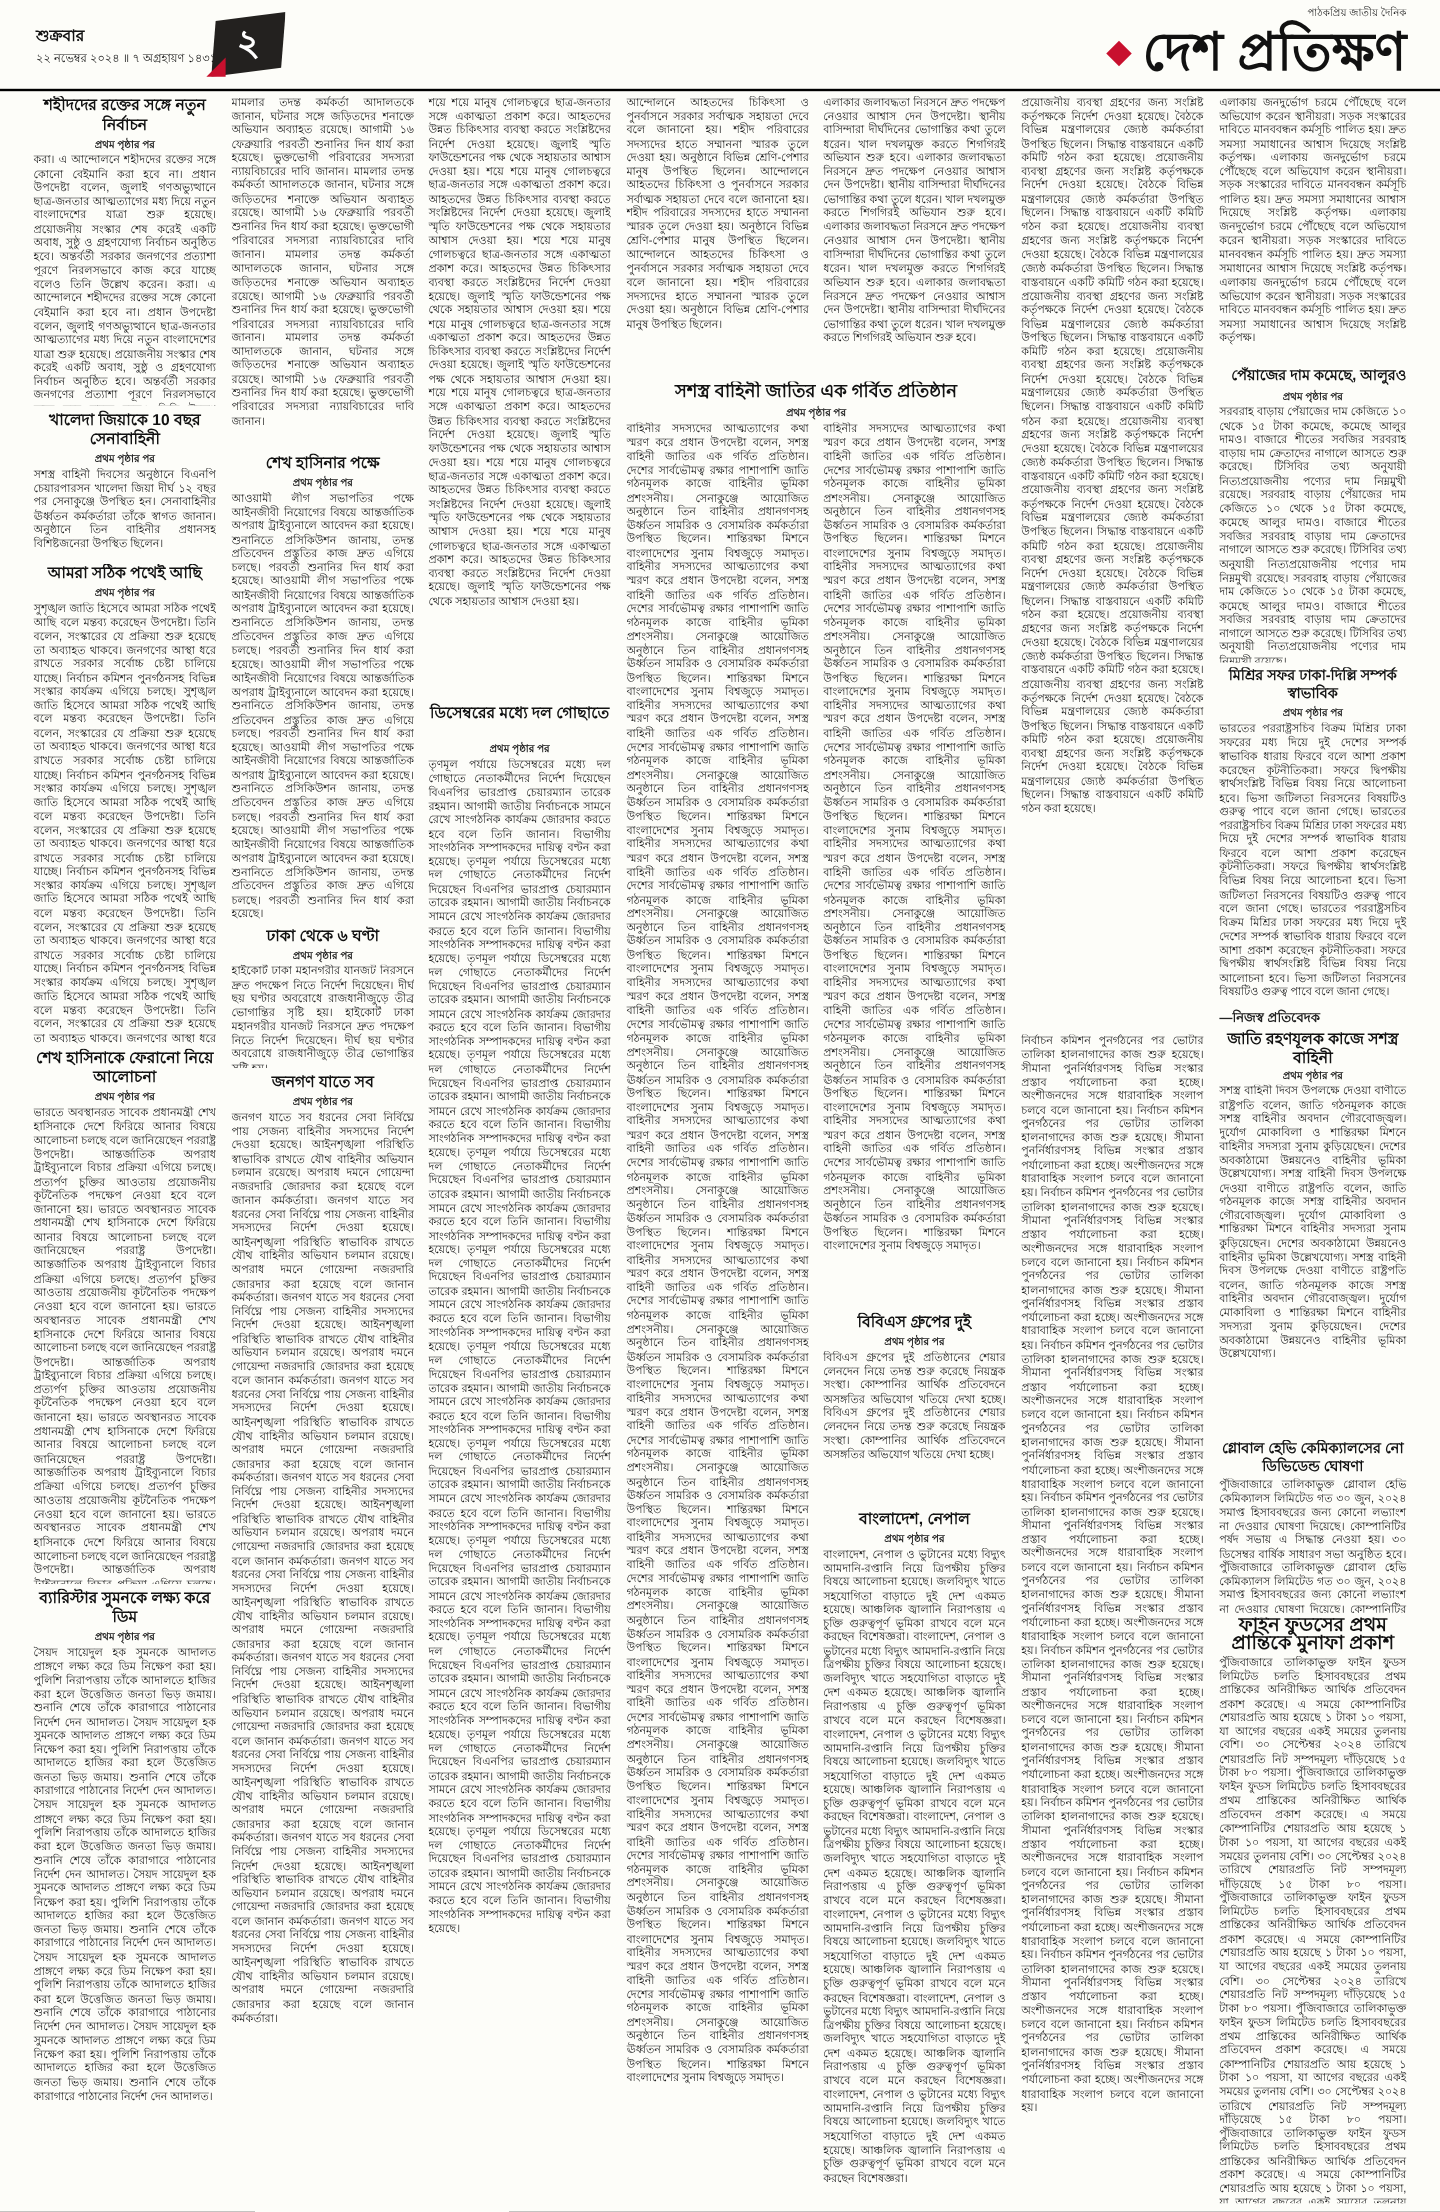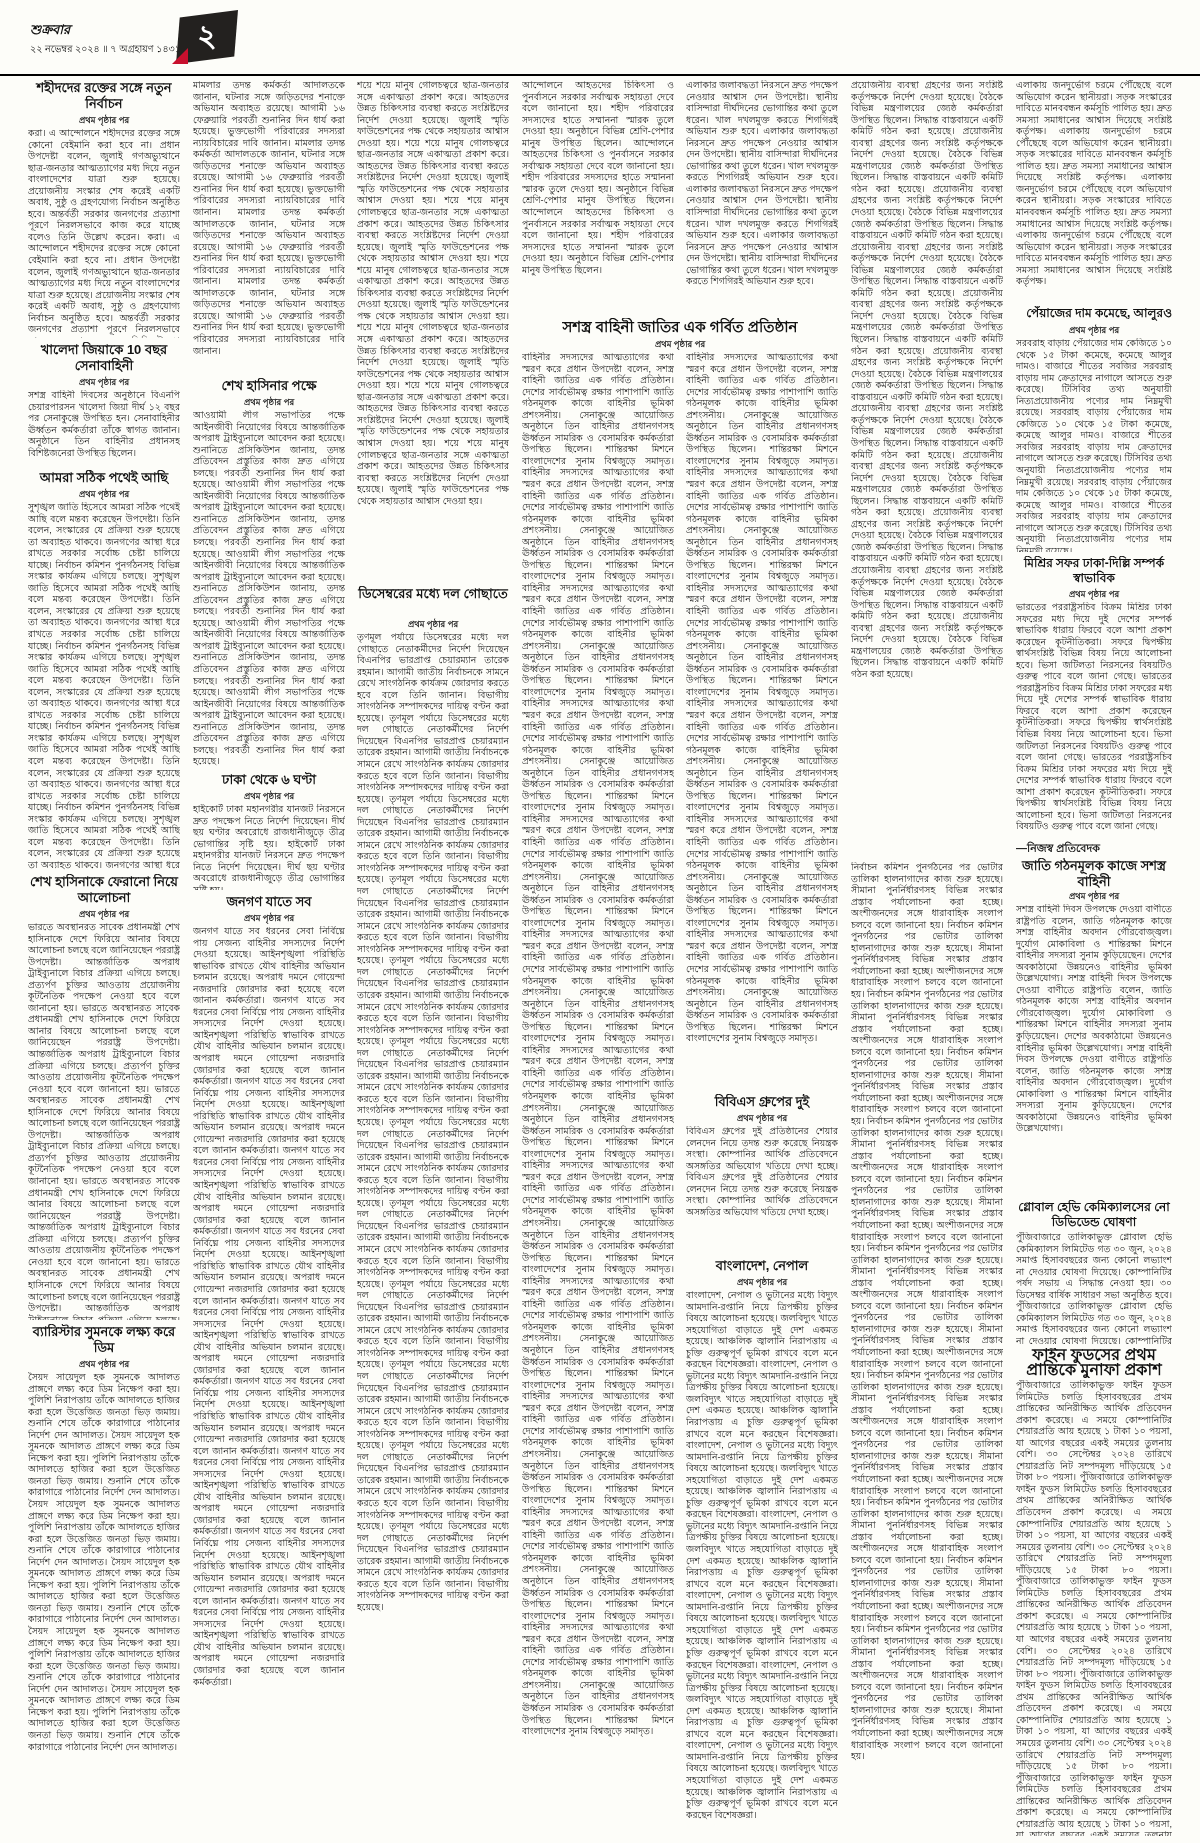--- a/index.html
+++ b/index.html
@@ -1,21 +1,21 @@
 <!DOCTYPE html>
 <html lang="bn"><head>
 <meta charset="utf-8">
 <style>
   *{margin:0;padding:0;box-sizing:border-box;}
   html,body{background:#9a9a9a;}
   .page{position:relative;width:1200px;height:1843px;margin:0 auto;background:#fdfdf9;
         font-family:"Liberation Sans","DejaVu Sans",sans-serif;color:#111;overflow:hidden;}
   
   .page-header{position:absolute;left:0;top:0;width:1200px;height:76px;border-bottom:2px solid #000;background:#fdfdf9;}
-  .weekday{position:absolute;left:30px;top:20px;font-weight:bold;font-size:13px;font-style:italic;}
+  .weekday{position:absolute;left:30px;top:20px;font-weight:bold;font-size:13px;}
   .date-line{position:absolute;left:30px;top:42px;font-size:9.5px;white-space:nowrap;}
   .page-number-badge{position:absolute;left:176px;top:10px;width:62px;height:54px;}
   .badge-shape{position:absolute;inset:0;background:#23211f;clip-path:polygon(6% 14%,100% 0,94% 86%,0 100%);}
   .badge-accent{position:absolute;left:-4px;bottom:0;width:0;height:0;border-style:solid;
                 border-width:0 0 16px 16px;border-color:transparent transparent #c8102e transparent;}
   .pnum{position:absolute;inset:0;display:flex;align-items:center;justify-content:center;color:#fff;font-size:30px;font-weight:bold;}
   .section-title{position:absolute;left:254px;top:18px;font-size:30px;font-weight:bold;letter-spacing:1px;white-space:nowrap;}
   .masthead{position:absolute;right:28px;top:4px;text-align:right;}
   .tagline{font-size:8.5px;color:#222;margin-bottom:1px;}
   .brand{display:flex;align-items:center;justify-content:flex-end;font-size:44px;font-weight:bold;line-height:50px;white-space:nowrap;}
@@ -34,20 +34,27 @@
 
 <div class="page">
 
   <header class="page-header">
     <div class="weekday">শুক্রবার</div>
     <div class="date-line">২২ নভেম্বর ২০২৪ ॥ ৭ অগ্রহায়ণ ১৪৩১</div>
     <div class="page-number-badge">
       <span class="badge-shape"></span>
       <span class="badge-accent"></span>
       <span class="pnum">২</span>
+    </div>
+    <div class="masthead">
+      <div class="tagline">পাঠকপ্রিয় জাতীয় দৈনিক</div>
+      <div class="brand">
+        <span class="brand-accent"></span>
+        <span>দেশ প্রতিক্ষণ</span>
+      </div>
     </div>
   </header>
 
   <div class="block headline" style="left:28px;top:80px;width:152px;height:32px">শহীদদের রক্তের সঙ্গে নতুন নির্বাচন</div>
   <div class="block sub" style="left:28px;top:114px;width:152px;height:12px">প্রথম পৃষ্ঠার পর</div>
   <div class="block bodytext" style="left:28px;top:128px;width:152px;height:210px">করা। এ আন্দোলনে শহীদদের রক্তের সঙ্গে কোনো বেইমানি করা হবে না। প্রধান উপদেষ্টা বলেন, জুলাই গণঅভ্যুত্থানে ছাত্র-জনতার আত্মত্যাগের মধ্য দিয়ে নতুন বাংলাদেশের যাত্রা শুরু হয়েছে। প্রয়োজনীয় সংস্কার শেষ করেই একটি অবাধ, সুষ্ঠু ও গ্রহণযোগ্য নির্বাচন অনুষ্ঠিত হবে। অন্তর্বর্তী সরকার জনগণের প্রত্যাশা পূরণে নিরলসভাবে কাজ করে যাচ্ছে বলেও তিনি উল্লেখ করেন। করা। এ আন্দোলনে শহীদদের রক্তের সঙ্গে কোনো বেইমানি করা হবে না। প্রধান উপদেষ্টা বলেন, জুলাই গণঅভ্যুত্থানে ছাত্র-জনতার আত্মত্যাগের মধ্য দিয়ে নতুন বাংলাদেশের যাত্রা শুরু হয়েছে। প্রয়োজনীয় সংস্কার শেষ করেই একটি অবাধ, সুষ্ঠু ও গ্রহণযোগ্য নির্বাচন অনুষ্ঠিত হবে। অন্তর্বর্তী সরকার জনগণের প্রত্যাশা পূরণে নিরলসভাবে কাজ করে যাচ্ছে বলেও তিনি উল্লেখ করেন।</div>
 
   <div class="block headline" style="left:28px;top:342px;width:152px;height:32px">খালেদা জিয়াকে 10 বছর সেনাবাহিনী</div>
   <div class="block sub" style="left:28px;top:376px;width:152px;height:12px">প্রথম পৃষ্ঠার পর</div>
   <div class="block bodytext" style="left:28px;top:390px;width:152px;height:76px">সশস্ত্র বাহিনী দিবসের অনুষ্ঠানে বিএনপি চেয়ারপারসন খালেদা জিয়া দীর্ঘ ১২ বছর পর সেনাকুঞ্জে উপস্থিত হন। সেনাবাহিনীর ঊর্ধ্বতন কর্মকর্তারা তাঁকে স্বাগত জানান। অনুষ্ঠানে তিন বাহিনীর প্রধানসহ বিশিষ্টজনেরা উপস্থিত ছিলেন।</div>
@@ -108,21 +115,21 @@
 
   <div class="block headline nw" style="left:1016px;top:306px;width:156px;height:16px">পেঁয়াজের দাম কমেছে, আলুরও</div>
   <div class="block sub" style="left:1016px;top:324px;width:156px;height:12px">প্রথম পৃষ্ঠার পর</div>
   <div class="block bodytext" style="left:1016px;top:338px;width:156px;height:214px">সরবরাহ বাড়ায় পেঁয়াজের দাম কেজিতে ১০ থেকে ১৫ টাকা কমেছে, কমেছে আলুর দামও। বাজারে শীতের সবজির সরবরাহ বাড়ায় দাম ক্রেতাদের নাগালে আসতে শুরু করেছে। টিসিবির তথ্য অনুযায়ী নিত্যপ্রয়োজনীয় পণ্যের দাম নিম্নমুখী রয়েছে। সরবরাহ বাড়ায় পেঁয়াজের দাম কেজিতে ১০ থেকে ১৫ টাকা কমেছে, কমেছে আলুর দামও। বাজারে শীতের সবজির সরবরাহ বাড়ায় দাম ক্রেতাদের নাগালে আসতে শুরু করেছে। টিসিবির তথ্য অনুযায়ী নিত্যপ্রয়োজনীয় পণ্যের দাম নিম্নমুখী রয়েছে। সরবরাহ বাড়ায় পেঁয়াজের দাম কেজিতে ১০ থেকে ১৫ টাকা কমেছে, কমেছে আলুর দামও। বাজারে শীতের সবজির সরবরাহ বাড়ায় দাম ক্রেতাদের নাগালে আসতে শুরু করেছে। টিসিবির তথ্য অনুযায়ী নিত্যপ্রয়োজনীয় পণ্যের দাম নিম্নমুখী রয়েছে।</div>
 
   <div class="block headline" style="left:1016px;top:556px;width:156px;height:30px;font-size:12px;line-height:14.5px">মিশ্রির সফর ঢাকা-দিল্লি সম্পর্ক স্বাভাবিক</div>
   <div class="block sub" style="left:1016px;top:588px;width:156px;height:12px">প্রথম পৃষ্ঠার পর</div>
   <div class="block bodytext" style="left:1016px;top:602px;width:156px;height:236px">ভারতের পররাষ্ট্রসচিব বিক্রম মিশ্রির ঢাকা সফরের মধ্য দিয়ে দুই দেশের সম্পর্ক স্বাভাবিক ধারায় ফিরবে বলে আশা প্রকাশ করেছেন কূটনীতিকরা। সফরে দ্বিপক্ষীয় স্বার্থসংশ্লিষ্ট বিভিন্ন বিষয় নিয়ে আলোচনা হবে। ভিসা জটিলতা নিরসনের বিষয়টিও গুরুত্ব পাবে বলে জানা গেছে। ভারতের পররাষ্ট্রসচিব বিক্রম মিশ্রির ঢাকা সফরের মধ্য দিয়ে দুই দেশের সম্পর্ক স্বাভাবিক ধারায় ফিরবে বলে আশা প্রকাশ করেছেন কূটনীতিকরা। সফরে দ্বিপক্ষীয় স্বার্থসংশ্লিষ্ট বিভিন্ন বিষয় নিয়ে আলোচনা হবে। ভিসা জটিলতা নিরসনের বিষয়টিও গুরুত্ব পাবে বলে জানা গেছে। ভারতের পররাষ্ট্রসচিব বিক্রম মিশ্রির ঢাকা সফরের মধ্য দিয়ে দুই দেশের সম্পর্ক স্বাভাবিক ধারায় ফিরবে বলে আশা প্রকাশ করেছেন কূটনীতিকরা। সফরে দ্বিপক্ষীয় স্বার্থসংশ্লিষ্ট বিভিন্ন বিষয় নিয়ে আলোচনা হবে। ভিসা জটিলতা নিরসনের বিষয়টিও গুরুত্ব পাবে বলে জানা গেছে।</div>
   <div class="block credit" style="left:1016px;top:840px;width:156px;height:12px">—নিজস্ব প্রতিবেদক</div>
 
-  <div class="block headline" style="left:1016px;top:858px;width:156px;height:30px">জাতি গঠনমূলক কাজে সশস্ত্র বাহিনী</div>
+  <div class="block headline" style="left:1016px;top:858px;width:156px;height:30px">জাতি রহণযূলক কাজে সশস্ত্র বাহিনী</div>
   <div class="block sub" style="left:1016px;top:890px;width:156px;height:12px">প্রথম পৃষ্ঠার পর</div>
   <div class="block bodytext" style="left:1016px;top:904px;width:156px;height:292px">সশস্ত্র বাহিনী দিবস উপলক্ষে দেওয়া বাণীতে রাষ্ট্রপতি বলেন, জাতি গঠনমূলক কাজে সশস্ত্র বাহিনীর অবদান গৌরবোজ্জ্বল। দুর্যোগ মোকাবিলা ও শান্তিরক্ষা মিশনে বাহিনীর সদস্যরা সুনাম কুড়িয়েছেন। দেশের অবকাঠামো উন্নয়নেও বাহিনীর ভূমিকা উল্লেখযোগ্য। সশস্ত্র বাহিনী দিবস উপলক্ষে দেওয়া বাণীতে রাষ্ট্রপতি বলেন, জাতি গঠনমূলক কাজে সশস্ত্র বাহিনীর অবদান গৌরবোজ্জ্বল। দুর্যোগ মোকাবিলা ও শান্তিরক্ষা মিশনে বাহিনীর সদস্যরা সুনাম কুড়িয়েছেন। দেশের অবকাঠামো উন্নয়নেও বাহিনীর ভূমিকা উল্লেখযোগ্য। সশস্ত্র বাহিনী দিবস উপলক্ষে দেওয়া বাণীতে রাষ্ট্রপতি বলেন, জাতি গঠনমূলক কাজে সশস্ত্র বাহিনীর অবদান গৌরবোজ্জ্বল। দুর্যোগ মোকাবিলা ও শান্তিরক্ষা মিশনে বাহিনীর সদস্যরা সুনাম কুড়িয়েছেন। দেশের অবকাঠামো উন্নয়নেও বাহিনীর ভূমিকা উল্লেখযোগ্য।</div>
 
   <div class="block headline" style="left:1016px;top:1200px;width:156px;height:30px;font-size:12px;line-height:14.5px">গ্লোবাল হেভি কেমিক্যালসের নো ডিভিডেন্ড ঘোষণা</div>
   <div class="block bodytext" style="left:1016px;top:1232px;width:156px;height:112px">পুঁজিবাজারে তালিকাভুক্ত গ্লোবাল হেভি কেমিক্যালস লিমিটেড গত ৩০ জুন, ২০২৪ সমাপ্ত হিসাববছরের জন্য কোনো লভ্যাংশ না দেওয়ার ঘোষণা দিয়েছে। কোম্পানিটির পর্ষদ সভায় এ সিদ্ধান্ত নেওয়া হয়। ৩০ ডিসেম্বর বার্ষিক সাধারণ সভা অনুষ্ঠিত হবে। পুঁজিবাজারে তালিকাভুক্ত গ্লোবাল হেভি কেমিক্যালস লিমিটেড গত ৩০ জুন, ২০২৪ সমাপ্ত হিসাববছরের জন্য কোনো লভ্যাংশ না দেওয়ার ঘোষণা দিয়েছে। কোম্পানিটির পর্ষদ সভায় এ সিদ্ধান্ত নেওয়া হয়। ৩০ ডিসেম্বর বার্ষিক সাধারণ সভা অনুষ্ঠিত হবে।</div>
 
   <div class="block headline" style="left:1016px;top:1348px;width:156px;height:30px;font-size:16px;line-height:14.5px">ফাইন ফুডসের প্রথম প্রান্তিকে মুনাফা প্রকাশ</div>
   <div class="block bodytext" style="left:1016px;top:1380px;width:156px;height:456px">পুঁজিবাজারে তালিকাভুক্ত ফাইন ফুডস লিমিটেড চলতি হিসাববছরের প্রথম প্রান্তিকের অনিরীক্ষিত আর্থিক প্রতিবেদন প্রকাশ করেছে। এ সময়ে কোম্পানিটির শেয়ারপ্রতি আয় হয়েছে ১ টাকা ১০ পয়সা, যা আগের বছরের একই সময়ের তুলনায় বেশি। ৩০ সেপ্টেম্বর ২০২৪ তারিখে শেয়ারপ্রতি নিট সম্পদমূল্য দাঁড়িয়েছে ১৫ টাকা ৮০ পয়সা। পুঁজিবাজারে তালিকাভুক্ত ফাইন ফুডস লিমিটেড চলতি হিসাববছরের প্রথম প্রান্তিকের অনিরীক্ষিত আর্থিক প্রতিবেদন প্রকাশ করেছে। এ সময়ে কোম্পানিটির শেয়ারপ্রতি আয় হয়েছে ১ টাকা ১০ পয়সা, যা আগের বছরের একই সময়ের তুলনায় বেশি। ৩০ সেপ্টেম্বর ২০২৪ তারিখে শেয়ারপ্রতি নিট সম্পদমূল্য দাঁড়িয়েছে ১৫ টাকা ৮০ পয়সা। পুঁজিবাজারে তালিকাভুক্ত ফাইন ফুডস লিমিটেড চলতি হিসাববছরের প্রথম প্রান্তিকের অনিরীক্ষিত আর্থিক প্রতিবেদন প্রকাশ করেছে। এ সময়ে কোম্পানিটির শেয়ারপ্রতি আয় হয়েছে ১ টাকা ১০ পয়সা, যা আগের বছরের একই সময়ের তুলনায় বেশি। ৩০ সেপ্টেম্বর ২০২৪ তারিখে শেয়ারপ্রতি নিট সম্পদমূল্য দাঁড়িয়েছে ১৫ টাকা ৮০ পয়সা। পুঁজিবাজারে তালিকাভুক্ত ফাইন ফুডস লিমিটেড চলতি হিসাববছরের প্রথম প্রান্তিকের অনিরীক্ষিত আর্থিক প্রতিবেদন প্রকাশ করেছে। এ সময়ে কোম্পানিটির শেয়ারপ্রতি আয় হয়েছে ১ টাকা ১০ পয়সা, যা আগের বছরের একই সময়ের তুলনায় বেশি। ৩০ সেপ্টেম্বর ২০২৪ তারিখে শেয়ারপ্রতি নিট সম্পদমূল্য দাঁড়িয়েছে ১৫ টাকা ৮০ পয়সা। পুঁজিবাজারে তালিকাভুক্ত ফাইন ফুডস লিমিটেড চলতি হিসাববছরের প্রথম প্রান্তিকের অনিরীক্ষিত আর্থিক প্রতিবেদন প্রকাশ করেছে। এ সময়ে কোম্পানিটির শেয়ারপ্রতি আয় হয়েছে ১ টাকা ১০ পয়সা, যা আগের বছরের একই সময়ের তুলনায় বেশি। ৩০ সেপ্টেম্বর ২০২৪ তারিখে শেয়ারপ্রতি নিট সম্পদমূল্য দাঁড়িয়েছে ১৫ টাকা ৮০ পয়সা।</div>
 
 </div>

